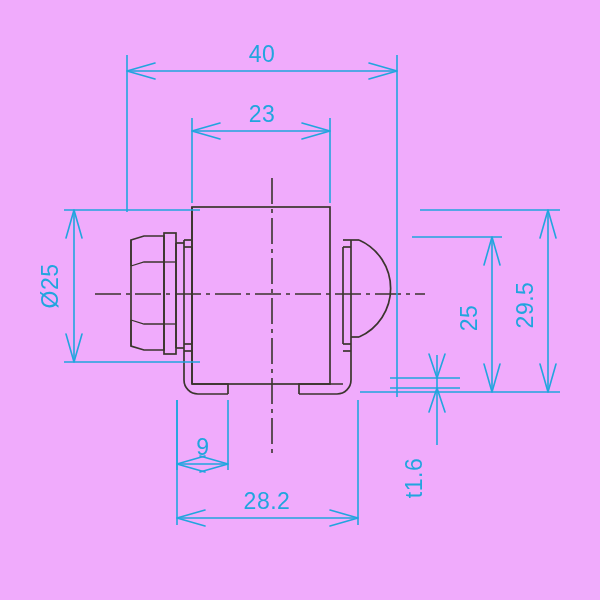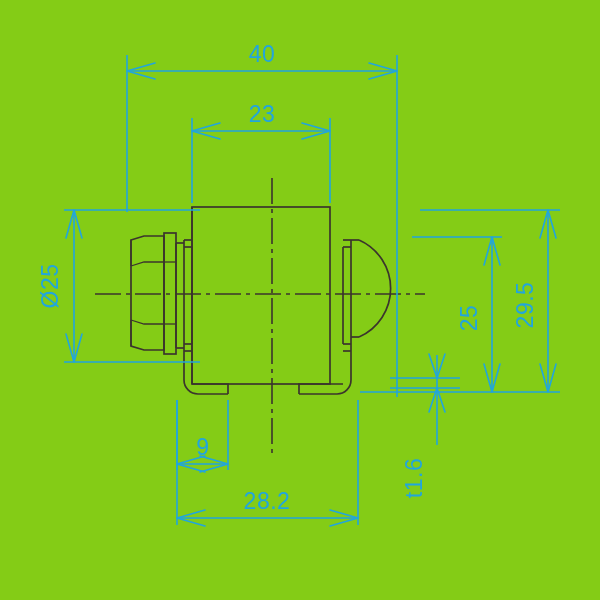--- a/index.html
+++ b/index.html
@@ -4,21 +4,21 @@
 <style>
   html, body {
     margin: 0;
     padding: 0;
     background: #f5f2e8;
   }
   #drawing-root {
     position: relative;
     width: 600px;
     height: 600px;
-    background: #84cc16;
+    background: #f0abfc;
     font-family: "Liberation Sans", sans-serif;
     overflow: hidden;
   }
   svg.cad { display: block; width: 600px; height: 600px; }
 
   .dim-line, .ext-line { stroke: #21a5de; fill: none; stroke-width: 1.6; }
   .dim-arrow { stroke: #21a5de; fill: none; stroke-width: 1.6; stroke-linecap: round; }
   .part-line { stroke: #3b352d; fill: none; stroke-width: 1.7; stroke-linejoin: miter; }
   .part-line-thin { stroke: #3b352d; fill: none; stroke-width: 1.3; }
   .center-line {

